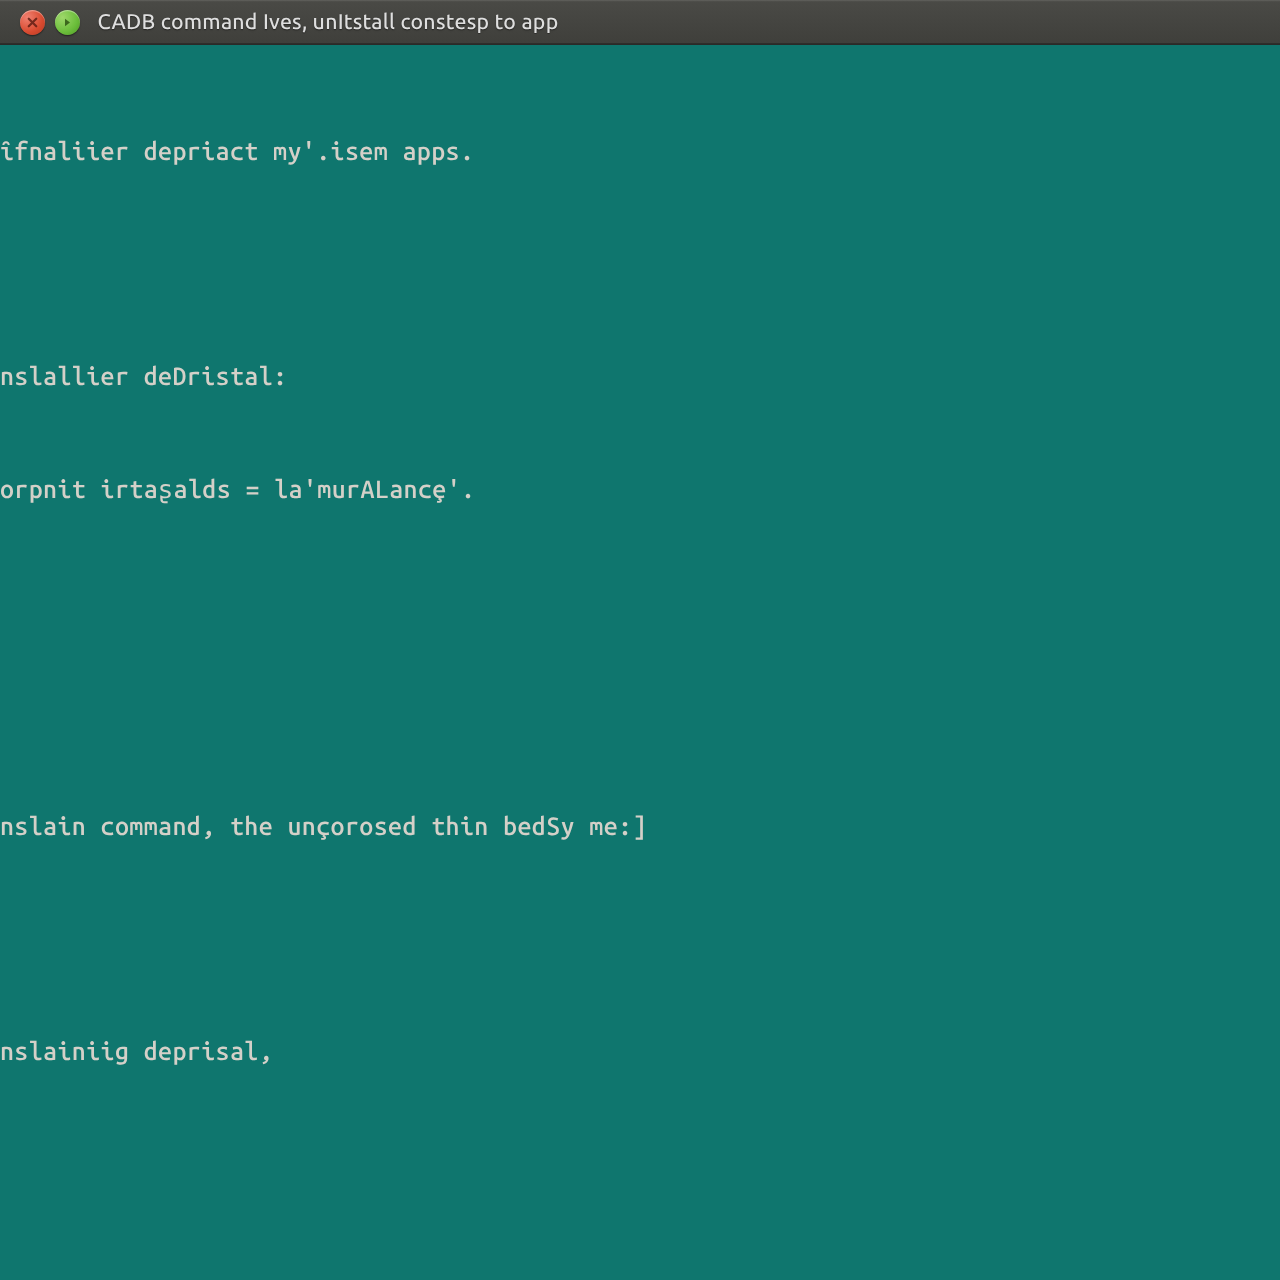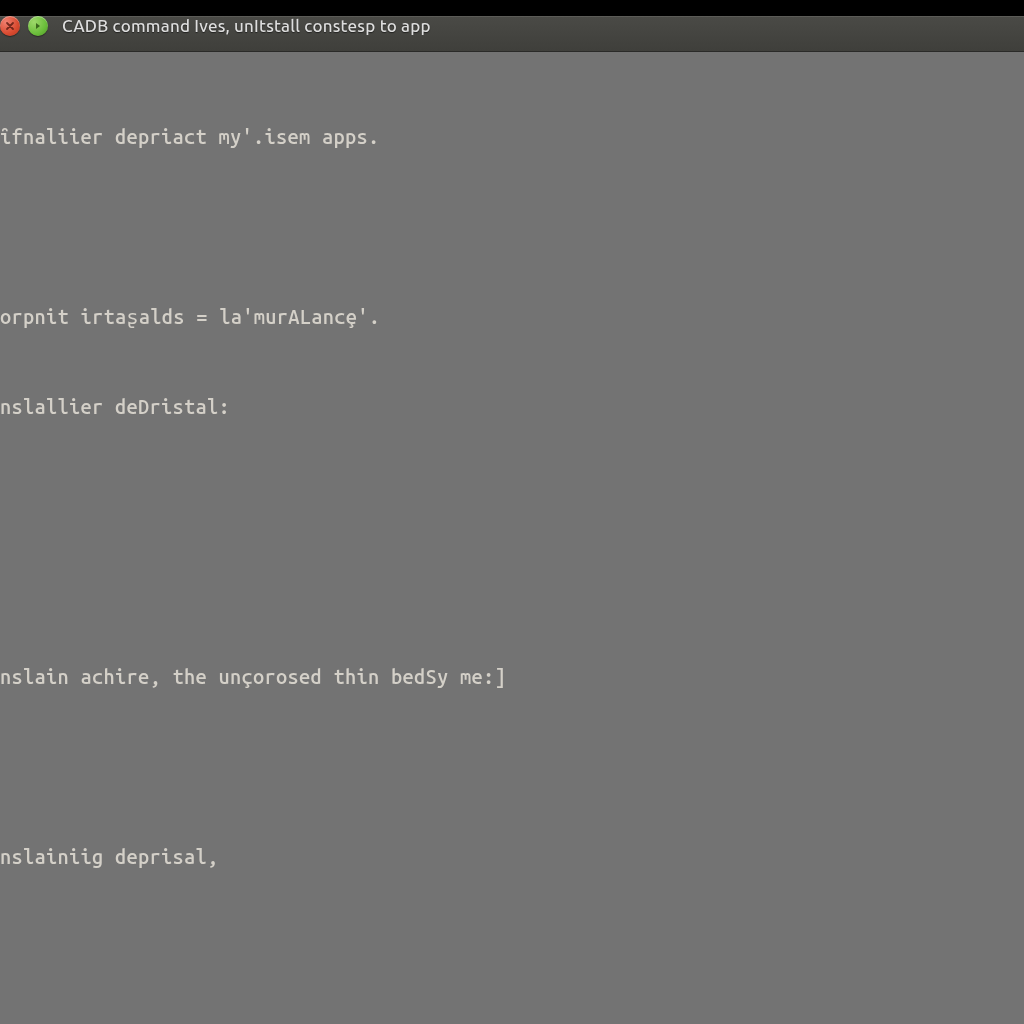--- a/index.html
+++ b/index.html
@@ -17,25 +17,24 @@
     .window {
       width: 100%;
       height: 100%;
       display: flex;
       flex-direction: column;
     }
     .titlebar {
       height: 36px;
       background: linear-gradient(to bottom, #4a4a46 0%, #3f3f3b 100%);
       display: flex;
-      align-items: flex-start;
-      padding: 0 0;
+      align-items: center;
+      padding: 0 16px;
       border-bottom: 1px solid #2a2a28;
       box-shadow: inset 0 1px 0 rgba(255,255,255,0.1);
-      margin-top: 16px;
     }
     .window-buttons {
       display: flex;
       gap: 8px;
       align-items: center;
       margin-right: 14px;
     }
     .win-btn {
       width: 20px;
       height: 20px;
@@ -62,21 +61,21 @@
       color: #dedede;
       font-size: 17px;
       font-weight: 500;
       white-space: nowrap;
       overflow: hidden;
       text-shadow: 0 1px 1px rgba(0,0,0,0.5);
       letter-spacing: 0.2px;
     }
     .terminal-body {
       flex: 1;
-      background: #737373;
+      background: #0f766e;
       padding: 10px 0 0 0;
       overflow: hidden;
     }
     .terminal-content {
       font-family: "Ubuntu Mono", "DejaVu Sans Mono", "Liberation Mono", monospace;
       font-size: 20px;
       line-height: 1.5;
       color: #d4d0c8;
       white-space: pre;
       font-weight: 500;
@@ -103,25 +102,25 @@
           <path d="M3 2 L7 5 L3 8 Z" fill="#2a5010"></path>
         </svg>
       </div>
     </div>
     <div class="title-text">CADB command Ives, unItstall constesp to app</div>
   </div>
   <div class="terminal-body">
     <div class="terminal-content">
       <div class="terminal-line">ȋfnaliier depriact my'.isem apps.</div>
       <div class="terminal-line"></div>
+      <div class="terminal-line">nslallier deDristal:</div>
       <div class="terminal-line">orpnit irtaʂalds = la'murALancȩ'.</div>
-      <div class="terminal-line">nslallier deDristal:</div>
       <div class="terminal-line"></div>
       <div class="terminal-line"></div>
-      <div class="terminal-line">nslain achire, the unçorosed thin bedSy me:]</div>
+      <div class="terminal-line">nslain command, the unçorosed thin bedSy me:]</div>
       <div class="terminal-line"></div>
       <div class="terminal-line">nslainiig deprisal,</div>
       
       
       
       
       
     </div>
   </div>
 </div>

